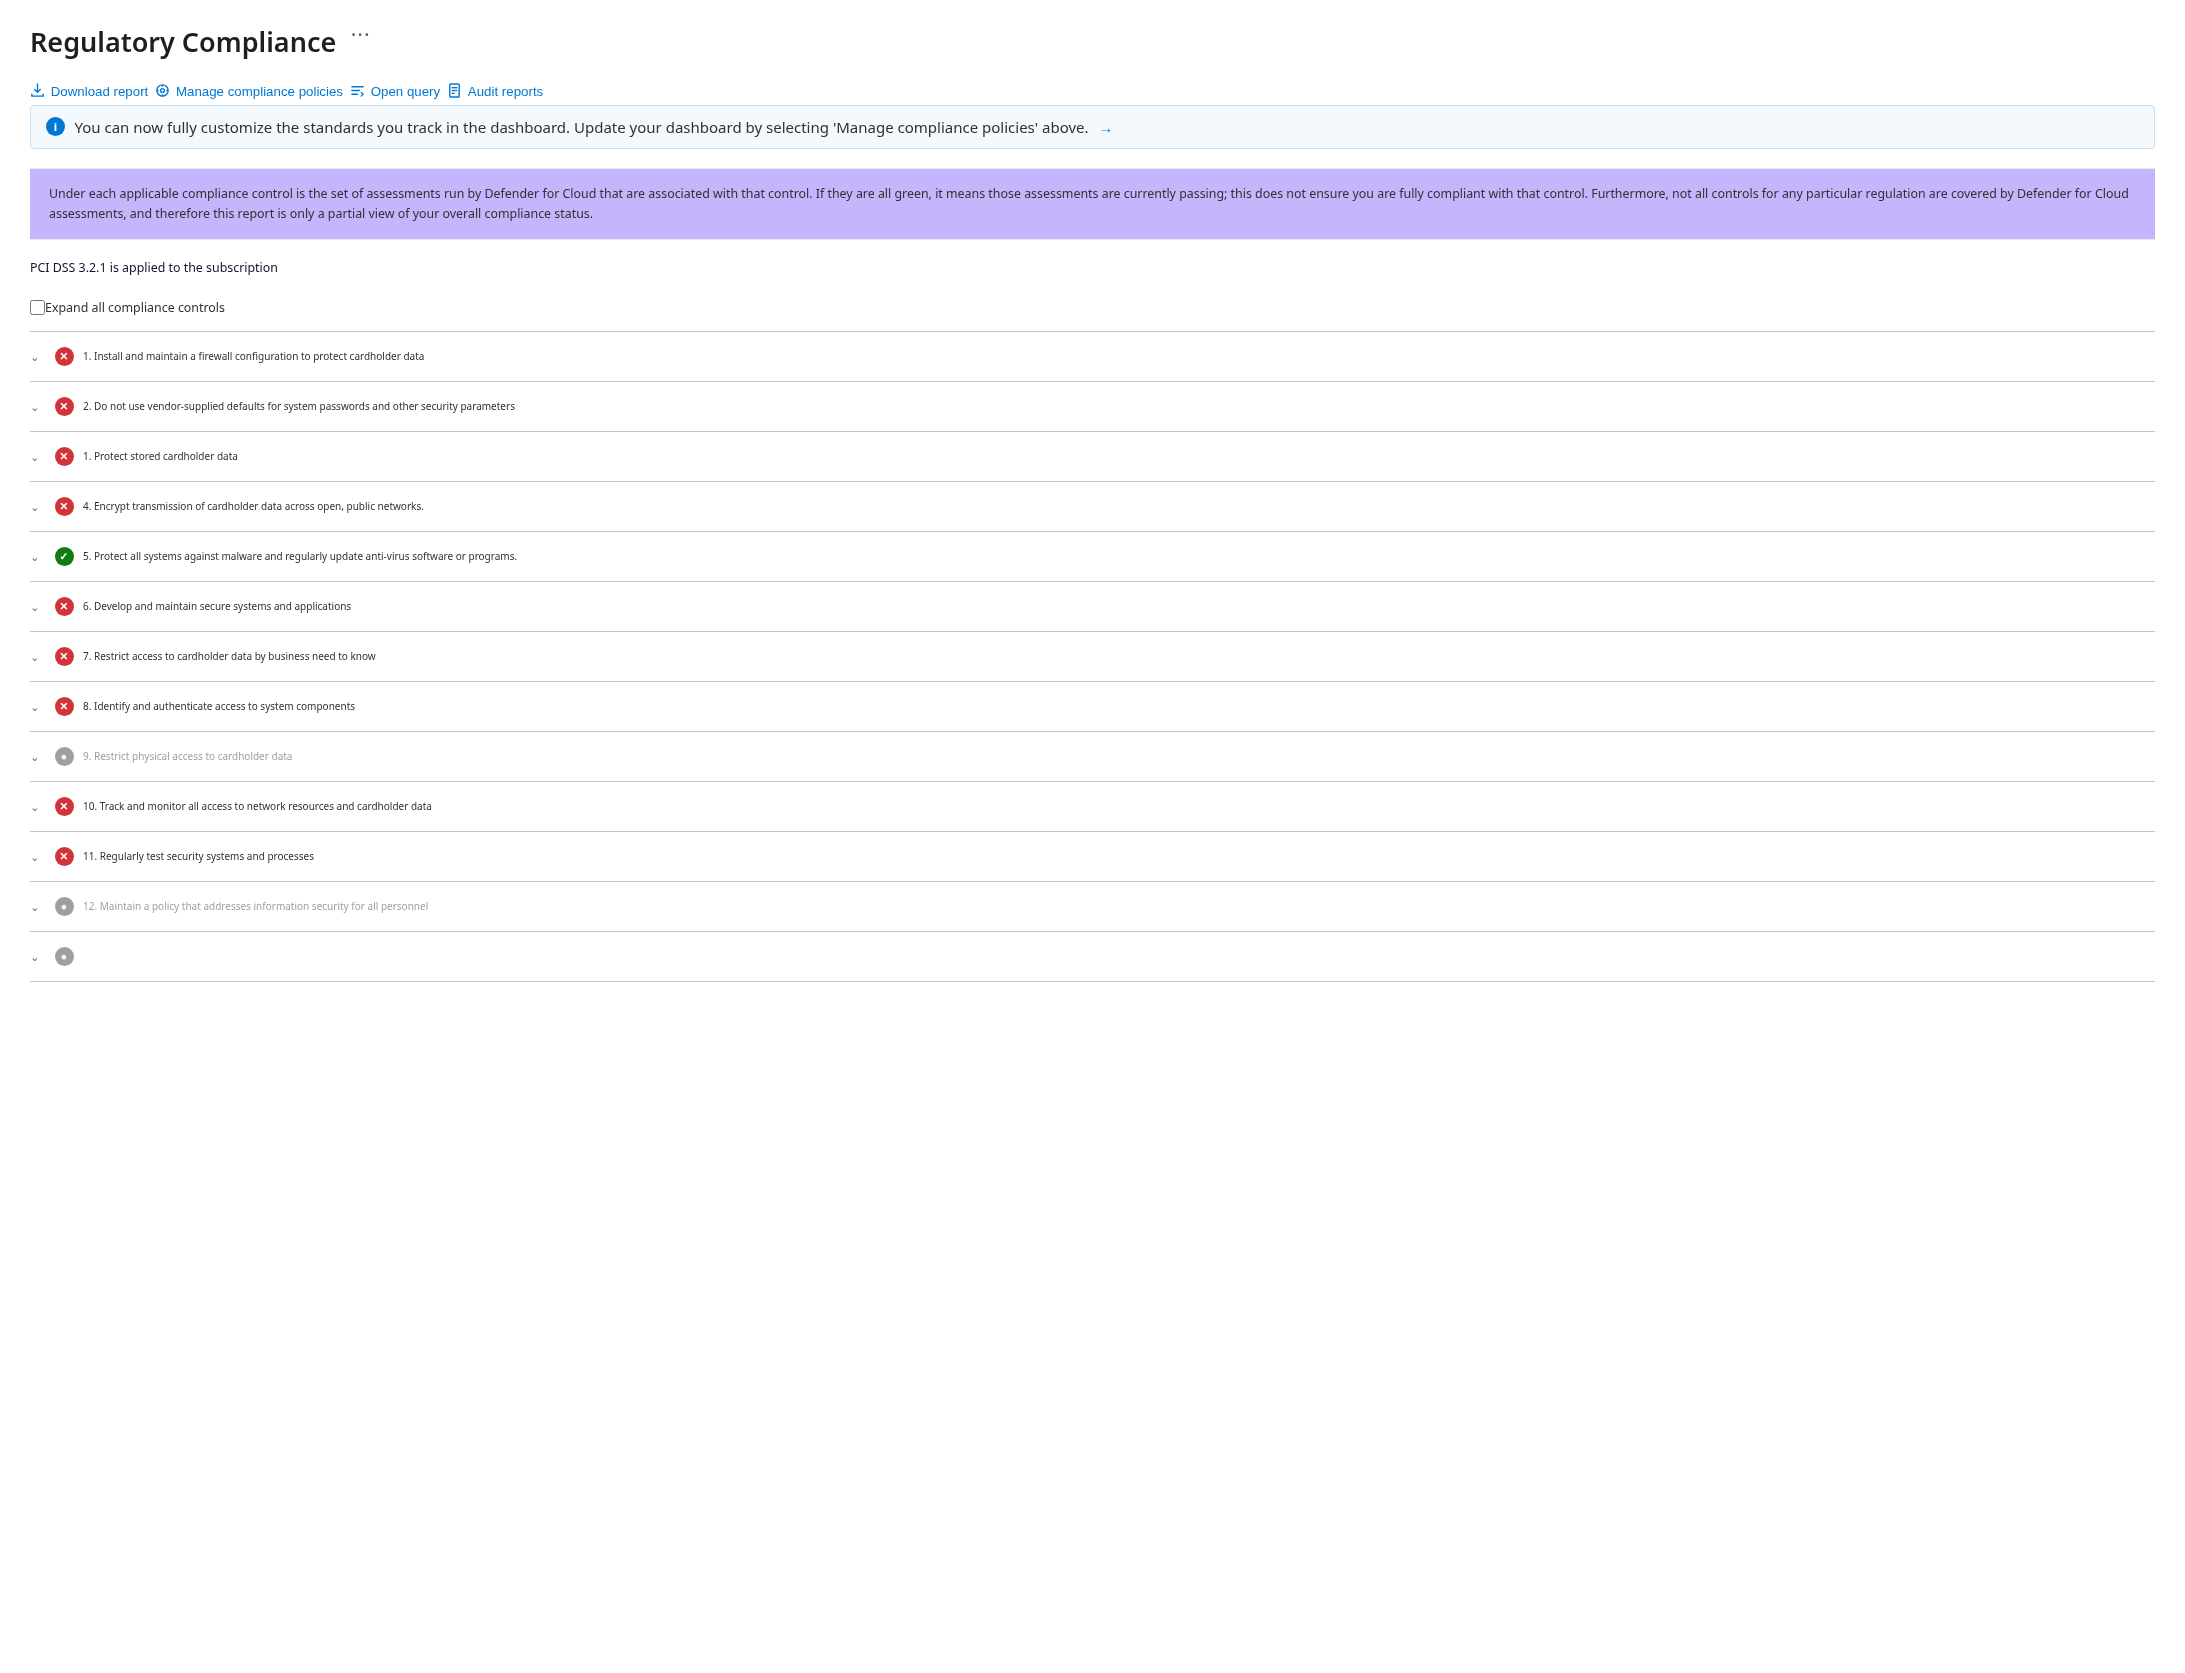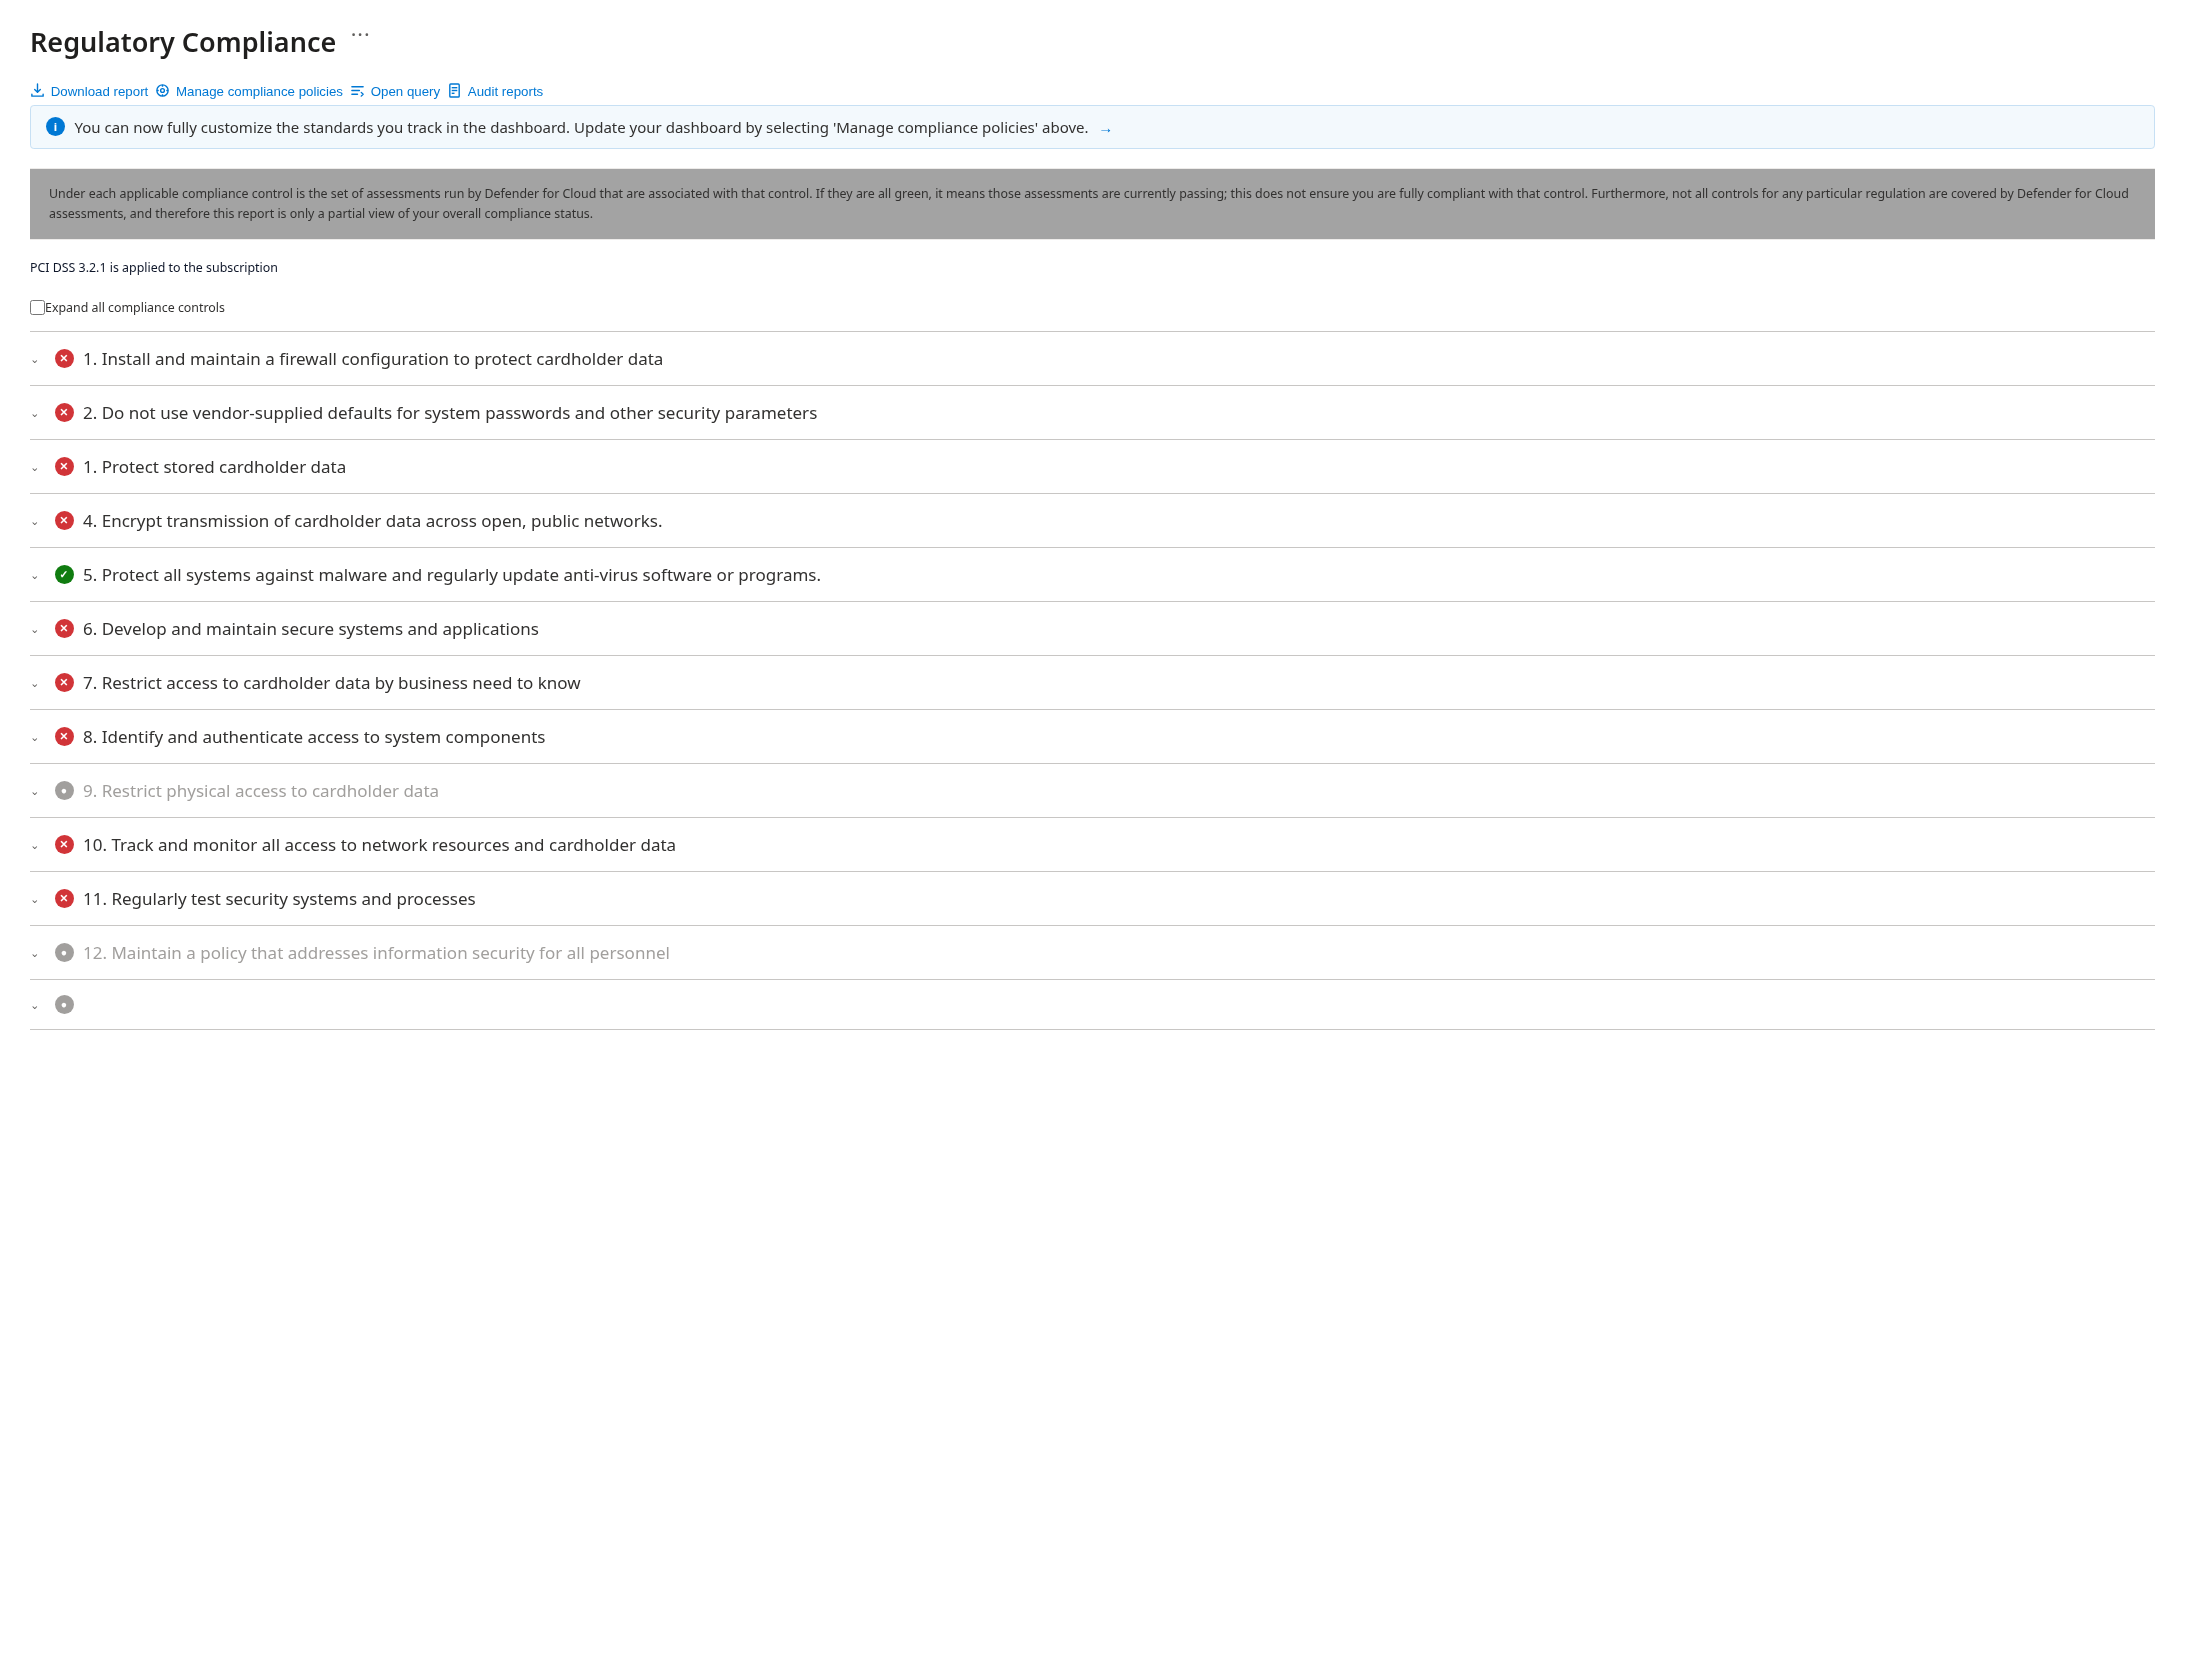--- a/index.html
+++ b/index.html
@@ -76,21 +76,21 @@
       color: #323130;
       text-align: center;
     }
 
     .info-banner-arrow {
       color: #0078d4;
       margin-left: 5.7px;
     }
 
     .description-box {
-      background: #a3a3a3;
+      background: #c4b5fd;
       padding: 15px 19px;
       margin-bottom: 11.4px;
       font-size: 12.4px;
       color: #323130;
       line-height: 1.6;
       border-top: 1px solid #edebe9;
       border-bottom: 1px solid #edebe9;
     }
 
     .pci-link {
@@ -165,21 +165,21 @@
       background: #107c10;
       color: white;
     }
 
     .status-neutral {
       background: #a19f9d;
       color: white;
     }
 
     .compliance-label {
-      font-size: 17px;
+      font-size: 10px;
       color: #323130;
       font-weight: 400;
     }
 
     .compliance-label.grayed {
       color: #a19f9d;
     }
   </style>
 </head>
 <body>

